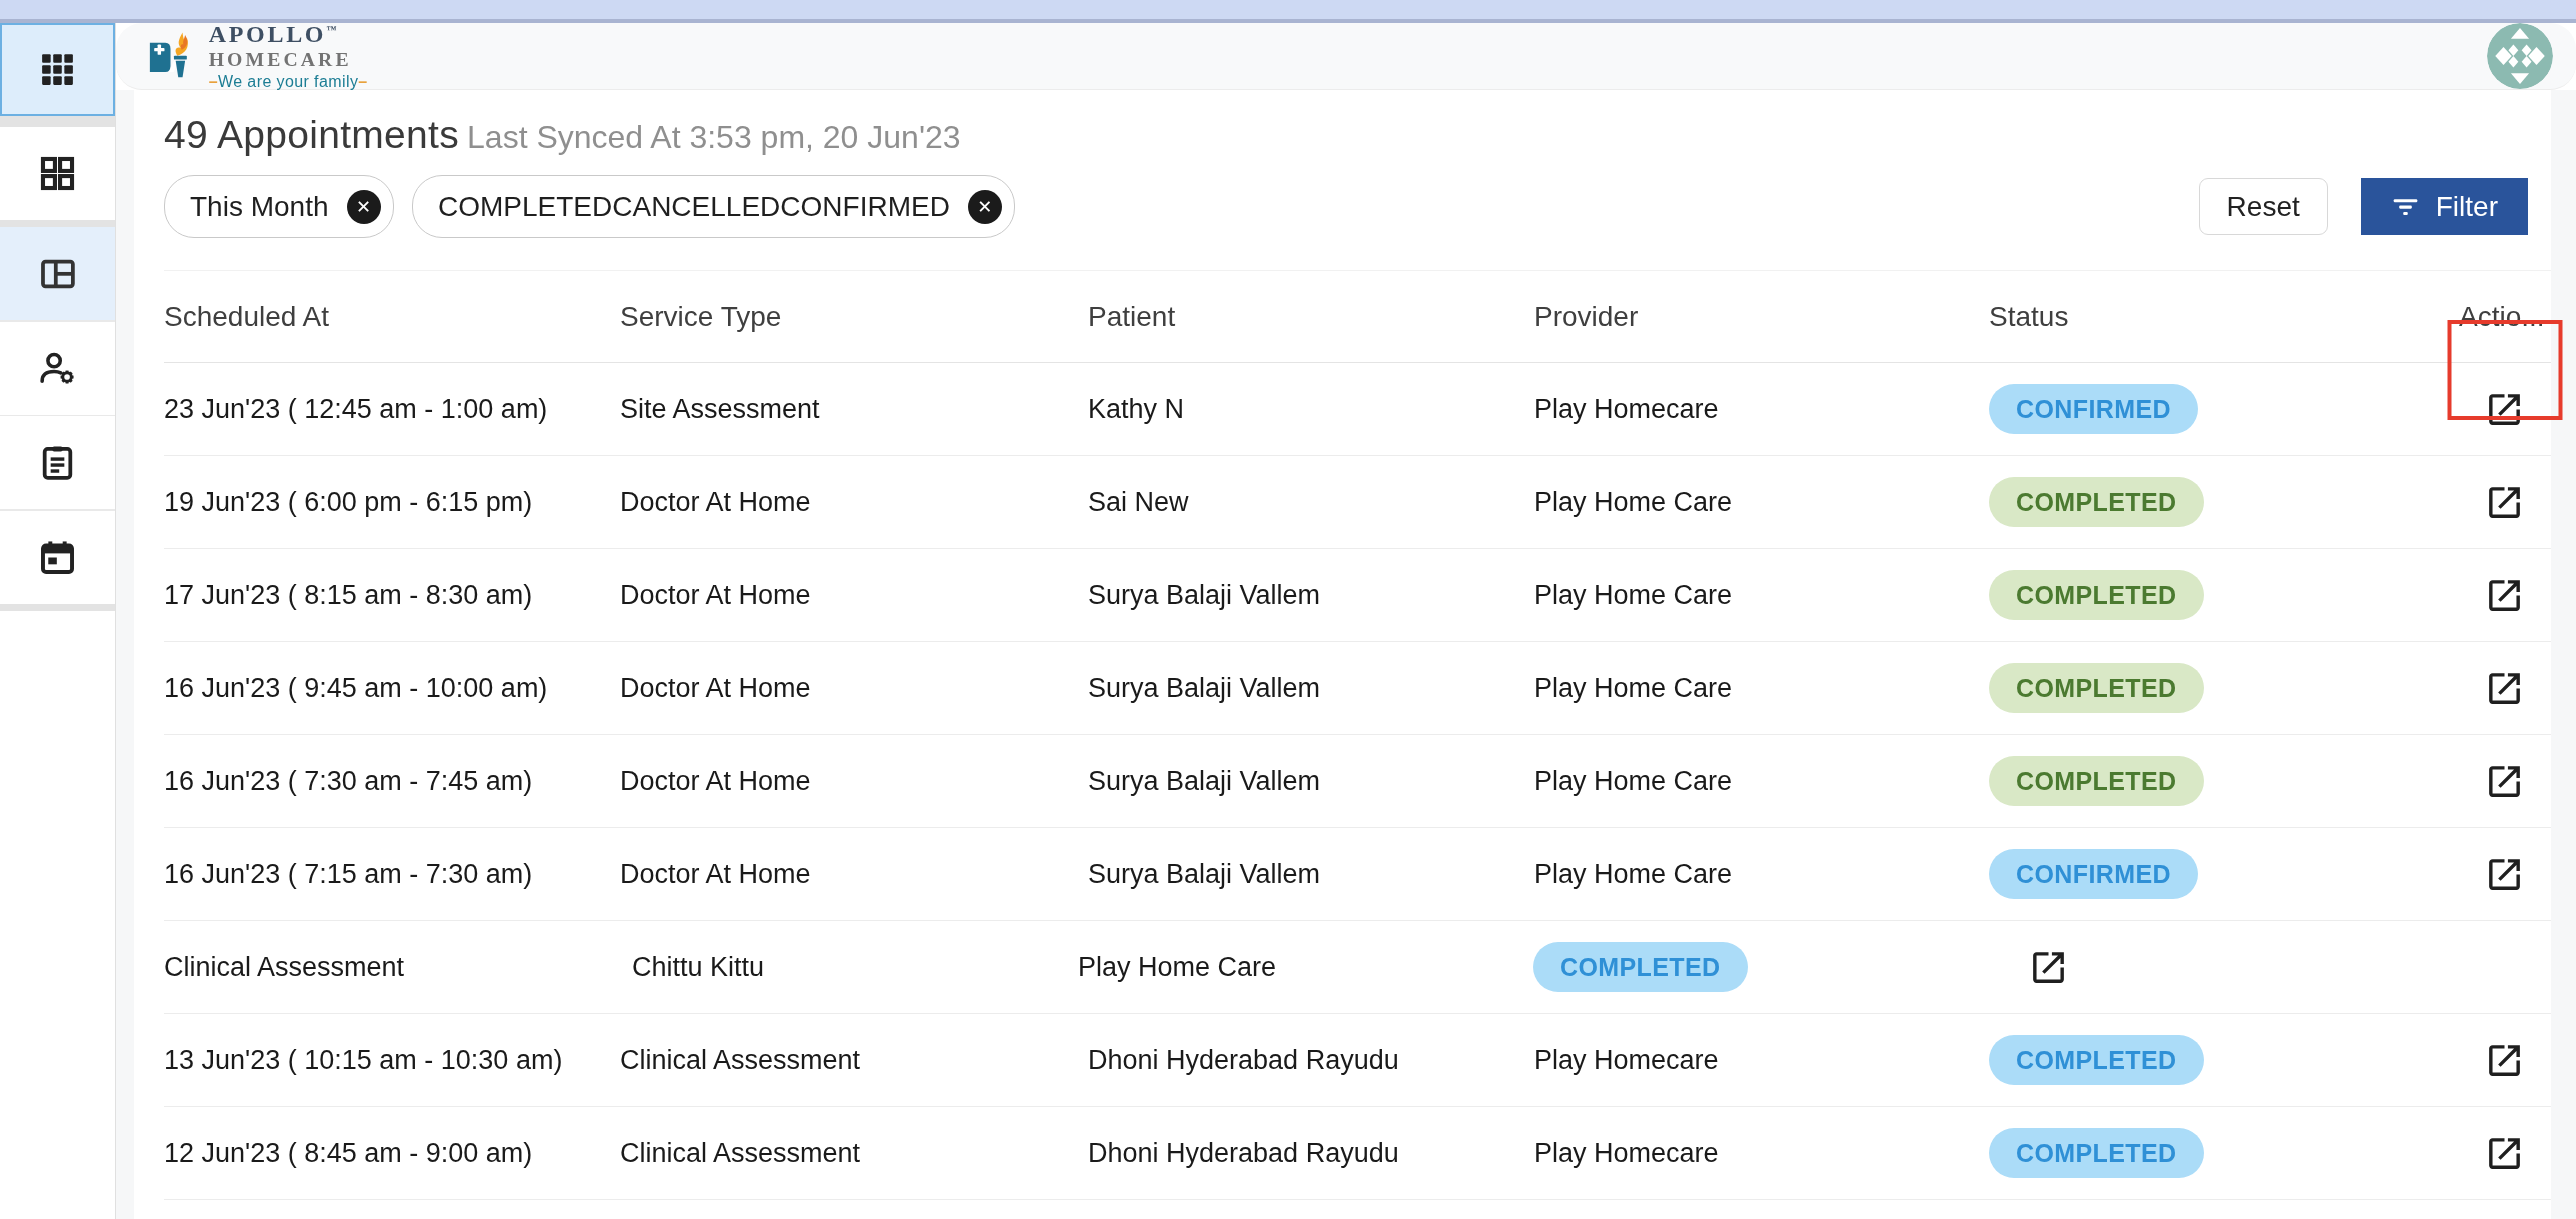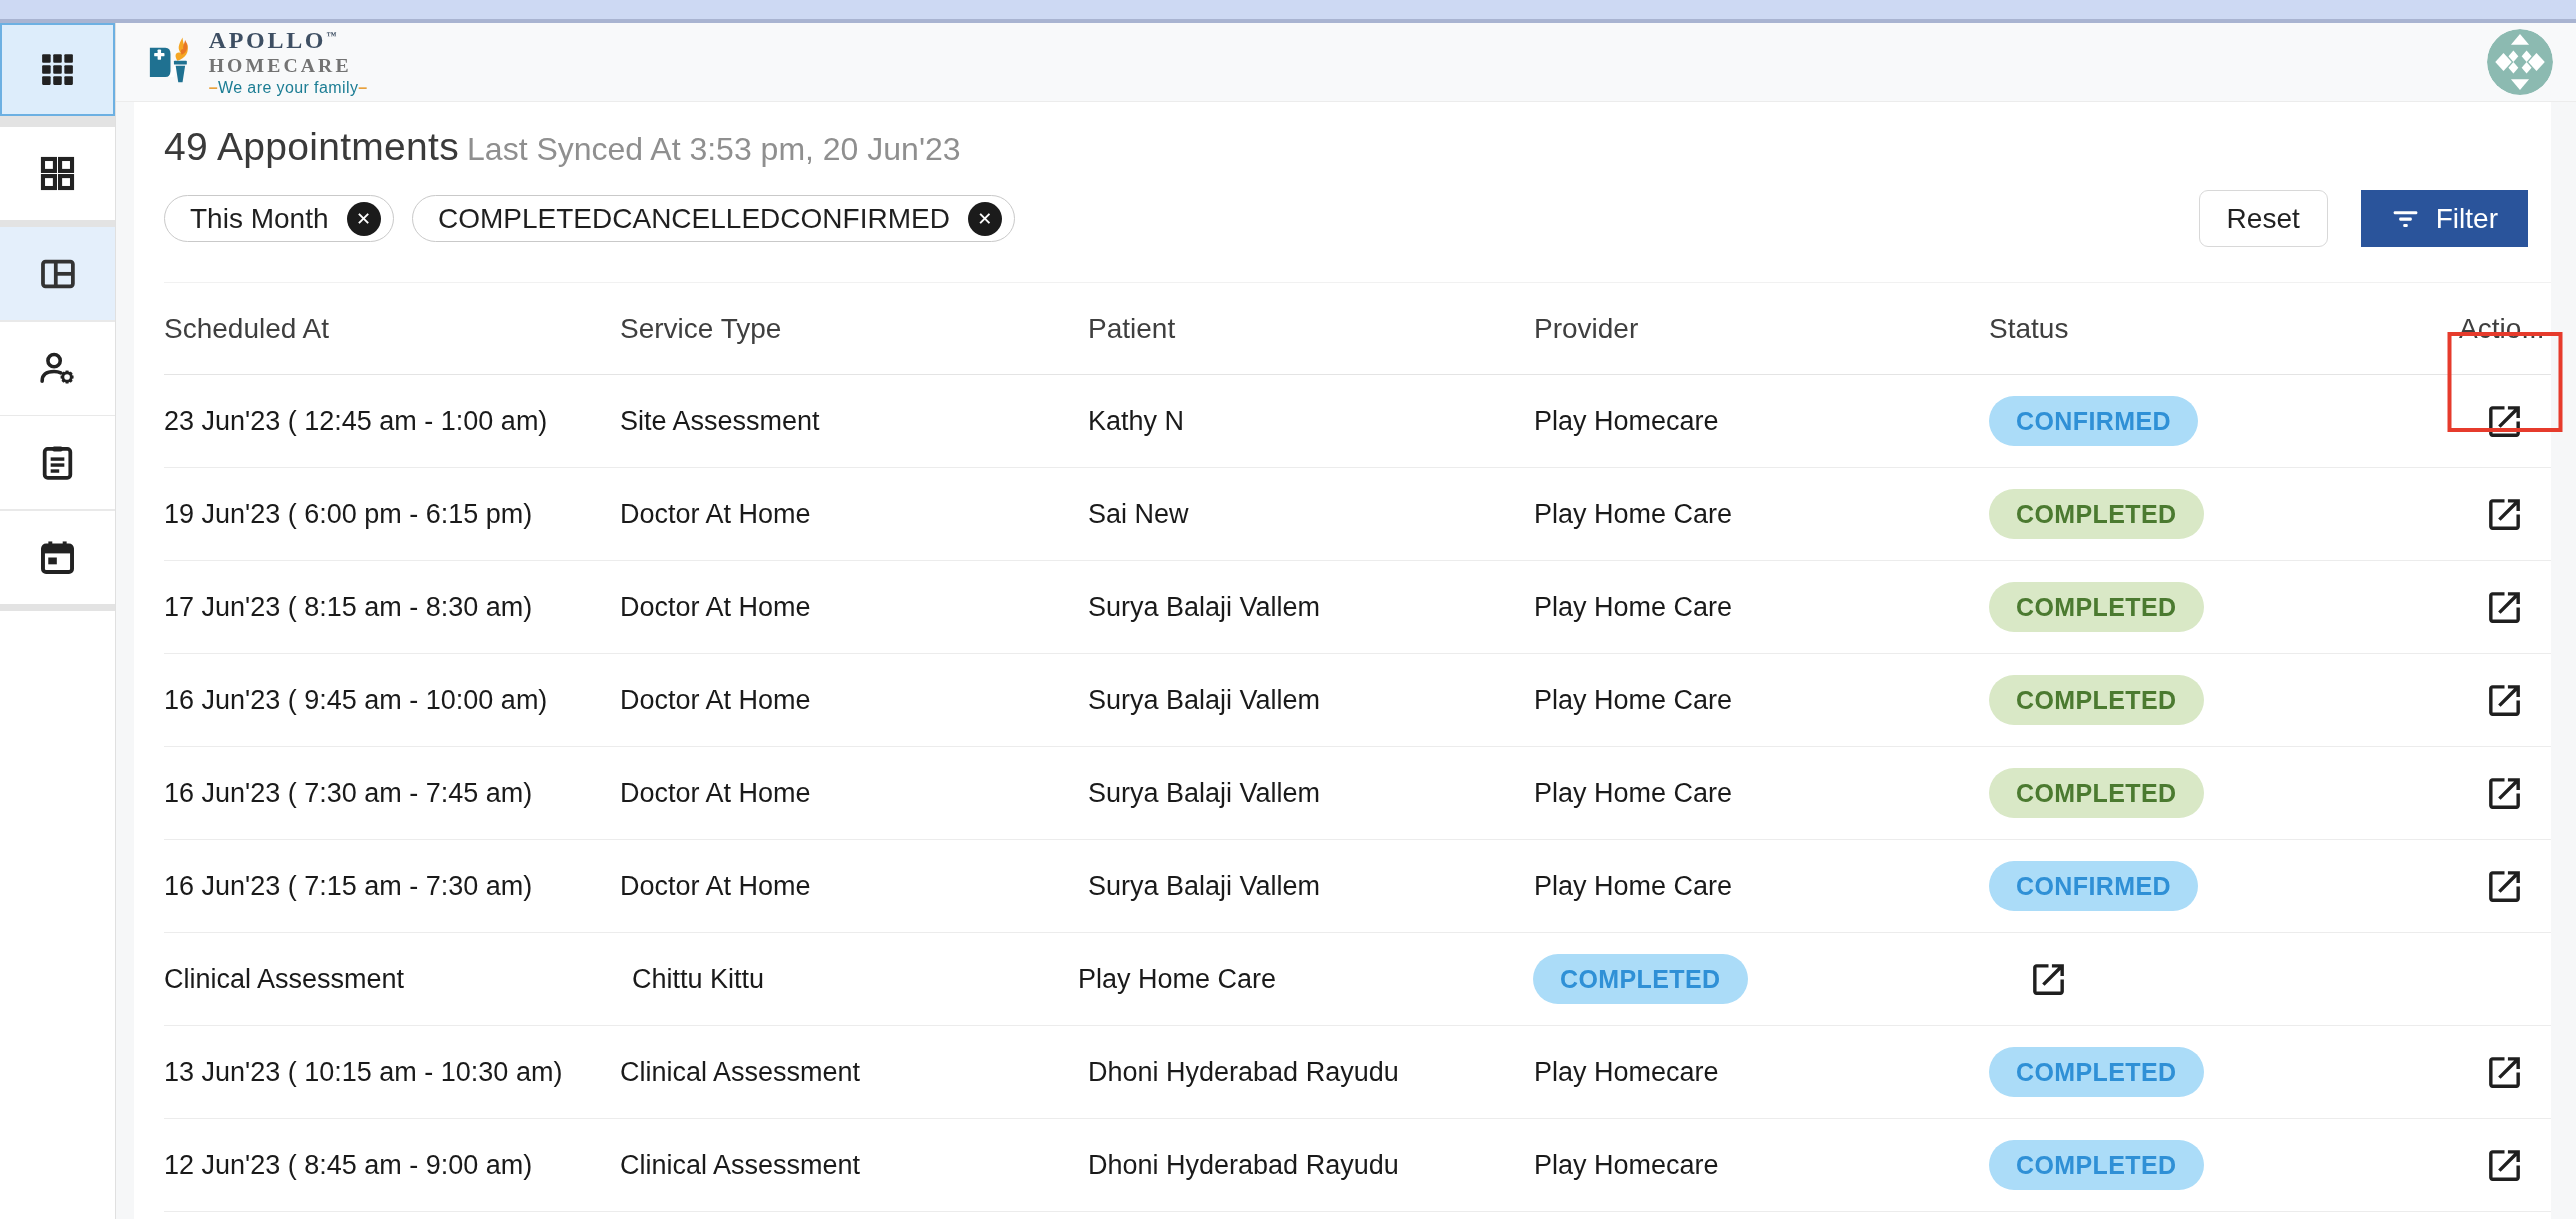--- a/index.html
+++ b/index.html
@@ -24,23 +24,23 @@
   .nav-apps { background:#ddedfb; border:2.7px solid #6cb0e2; }
   .nav-selected { background:#e4effb; }
   .side-gap { height:10.7px; background:#e3e3e3; }
   .side-gap-sm { height:7.2px; background:#e3e3e3; }
   .side-sep { height:1.8px; background:#e9e9e9; }
 
   
   .main { flex:1; display:flex; flex-direction:column; min-width:0; }
 
   .topbar {
-    height:79px; background:#f8f9fa; border-bottom:0.9px solid #ececec;
+    height:67px; background:#f8f9fa; border-bottom:0.9px solid #ececec;
     display:flex; align-items:center; justify-content:space-between;
-    padding:0 23px 0 27px; flex:0 0 auto;
+    padding:0 23px 0 27px; flex:0 0 auto;border-radius:26px;
   }
   .logo { display:flex; align-items:center; gap:10.7px; }
   .logo-mark { width:55px; height:55px; }
   .logo-text { display:flex; flex-direction:column; line-height:1; }
   .logo-line1 { font-family:"Liberation Serif", serif; font-size:24px; font-weight:700; color:#3e4f63; letter-spacing:2.7px; }
   .logo-line1 sup { font-size:9.8px; letter-spacing:0; color:#3e4f63; }
   .logo-line2 { font-family:"Liberation Serif", serif; font-size:19.7px; font-weight:700; color:#737373; letter-spacing:3.1px; margin-top:3.6px; }
   .logo-tagline { font-size:16px; color:#1c7d94; margin-top:4.5px; letter-spacing:0.4px; }
   .logo-tagline .dash { color:#e8a13c; font-weight:700; }
   .avatar { width:66px; height:66px; border-radius:50%; overflow:hidden; cursor:pointer; }
@@ -49,21 +49,21 @@
   .content { flex:1; background:#f6f7f8; padding:0 25px 0 18px; min-height:0; }
   .card { background:#ffffff; height:100%; padding:0 0 0 30px; }
 
   .page-head { padding-top:23px; display:flex; align-items:baseline; gap:8px; height:79px; }
   .page-title { margin:0; font-size:39px; font-weight:500; color:#3a3a3a; letter-spacing:0.3px; }
   .last-synced { font-size:32px; color:#8f8f8f; }
 
   .filter-row { display:flex; align-items:center; justify-content:space-between; margin-top:9px; padding-right:23px; height:57px; }
   .chips { display:flex; gap:18px; }
   .chip {
-    display:flex; align-items:center; gap:18px; height:47px;
+    display:flex; align-items:center; gap:18px; height:63px;
     border:1.8px solid #c9c9c9; border-radius:30px; padding:0 12.5px 0 25px;
     font-size:28px; color:#1f1f1f; background:#fff;
   }
   .chip-x {
     width:34px; height:34px; border-radius:50%; background:#1b1b1b; color:#fff;
     display:flex; align-items:center; justify-content:center; font-size:18px; cursor:pointer; flex:0 0 auto;
   }
   .head-actions { display:flex; gap:33px; }
   .btn-reset {
     min-width:123px; height:57px; background:#fff; border:1.8px solid #d8d8d8; border-radius:9px;

